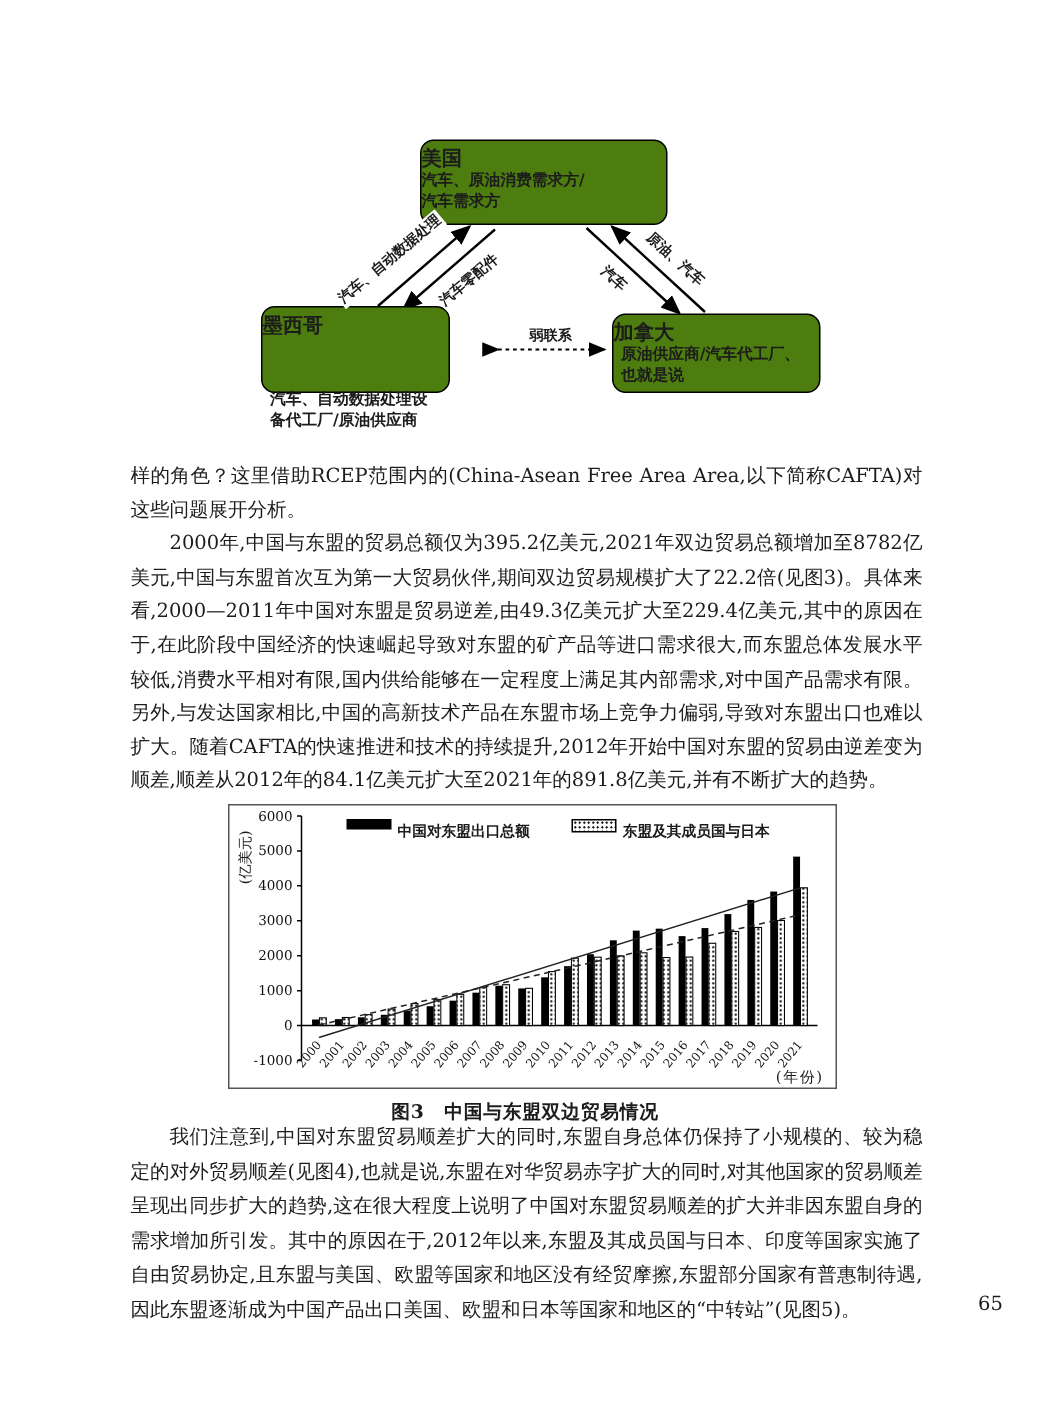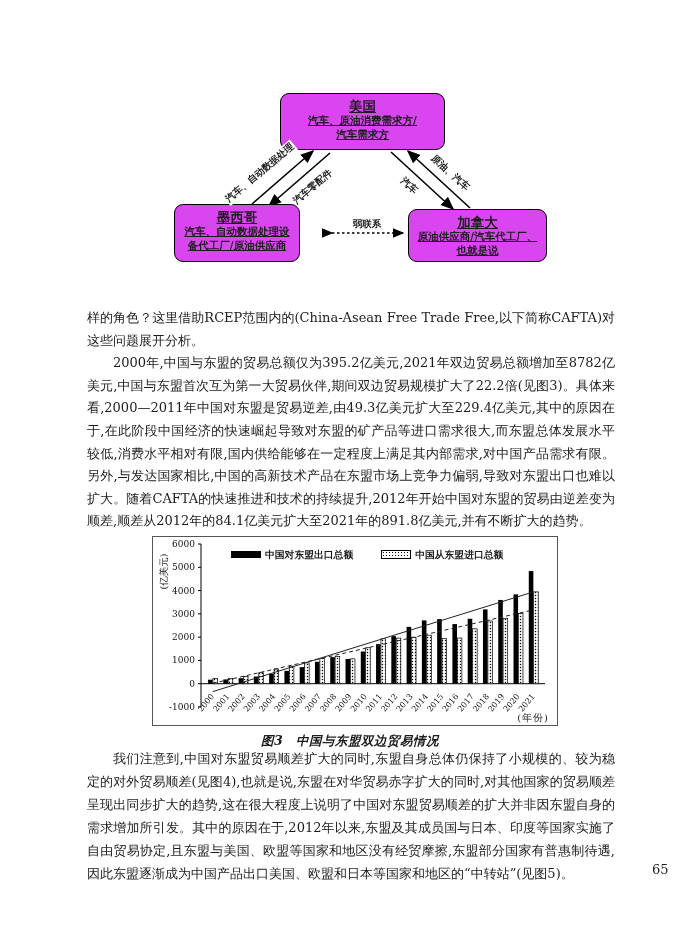--- a/index.html
+++ b/index.html
@@ -2,22 +2,22 @@
 <html><head>
 <meta charset="utf-8">
 <style>
   html,body{margin:0;padding:0;background:#ffffff;}
   .page{position:relative;width:700px;height:943px;background:#fff;overflow:hidden;
         font-family:"DejaVu Serif","Liberation Serif",serif;color:#1c1c1c;}
   
   .diagram{position:absolute;left:160px;top:85px;width:400px;height:200px;}
   .dg-svg{position:absolute;left:0;top:0;width:400px;height:200px;}
   .node{position:absolute;box-sizing:border-box;border:1.6px solid #000;border-radius:9px;
-        background:#d946ef;text-align:center;font-family:"DejaVu Sans","Liberation Sans",sans-serif;
-        padding-top:4px;text-decoration:underline;}
+        background:#4d7c0f;font-family:"DejaVu Sans","Liberation Sans",sans-serif;
+        padding-top:4px;}
   .node-title{font-size:13.5px;font-weight:bold;line-height:16px;}
   .node-desc{font-size:10.5px;font-weight:bold;line-height:13.5px;}
   .edge-label{position:absolute;font-family:"DejaVu Sans","Liberation Sans",sans-serif;
         font-size:9.5px;font-weight:bold;background:#fff;white-space:nowrap;padding:0 1px;}
   .fig-caption{position:absolute;left:0;width:700px;text-align:center;
         font-size:12.5px;font-weight:bold;letter-spacing:.5px;}
   
   .bodytext{position:absolute;left:87px;top:307px;width:528px;font-size:13px;
         line-height:22.6px;text-align:justify;}
   .bodytext p{margin:0;}
@@ -26,21 +26,21 @@
         line-height:22.9px;text-align:justify;}
   .bodytext3 p{margin:0;text-indent:2em;}
   
   .chartbox{position:absolute;left:152px;top:536px;width:406px;height:190px;
         border:1px solid #555;box-sizing:border-box;background:#fff;}
   .chart-svg{position:absolute;left:0;top:0;}
   .ylabel{position:absolute;left:-12px;top:28px;font-size:9.5px;transform:rotate(-90deg);
         transform-origin:center;width:46px;text-align:center;}
   .xlabel{position:absolute;right:8px;bottom:0;font-size:10px;letter-spacing:1px;}
   .legend{position:absolute;left:78px;top:9px;font-size:9.8px;font-weight:bold;line-height:17px;}
-  .lg-row{display:flex;align-items:center;white-space:nowrap;}
+  .lg-row{display:flex;white-space:nowrap;}
   .sw{display:inline-block;margin-right:4px;}
   .sw-bar{width:30px;height:7px;background:#000;}
   .sw-dots{width:28px;height:7px;border:1px solid #000;background:#fff;
         background-image:radial-gradient(#000 32%,transparent 36%);background-size:3px 3px;}
   .sw-line{width:30px;height:0;border-top:1.3px solid #333;}
   .sw-dash{width:30px;height:0;border-top:1.6px dashed #333;margin-left:6px;}
   .lg-gap{display:inline-block;width:28px;}
   .pagenum{position:absolute;left:604px;top:862px;font-size:13px;margin-left:48px;}
 </style>
 </head>
@@ -70,38 +70,38 @@
     <div class="node" style="left:120px;top:8px;width:165px;height:57px;">
       <div class="node-title">美国</div>
       <div class="node-desc">
         <span style="display:block">汽车、原油消费需求方/</span>
         <span style="display:block">汽车需求方</span>
       </div>
     </div>
 
     <div class="node" style="left:14px;top:119px;width:126px;height:58px;">
       <div class="node-title">墨西哥</div>
-      <div class="node-desc" style="padding:0 5px;">汽车、自动数据处理设备代工厂/原油供应商</div>
+      <div class="node-desc" style="padding:0 5px;margin-top:35px;">汽车、自动数据处理设备代工厂/原油供应商</div>
     </div>
 
     <div class="node" style="left:248px;top:124px;width:139px;height:53px;">
       <div class="node-title">加拿大</div>
       <div class="node-desc" style="padding:0 5px;">原油供应商/汽车代工厂、也就是说</div>
     </div>
 
     <span class="edge-label" style="left:100px;top:88px;transform:translate(-50%,-50%) rotate(-40deg);">汽车、自动数据处理</span>
     <span class="edge-label" style="left:153px;top:102px;transform:translate(-50%,-50%) rotate(-40deg);">汽车零配件</span>
     <span class="edge-label" style="left:290px;top:88px;transform:translate(-50%,-50%) rotate(42deg);">原油、汽车</span>
     <span class="edge-label" style="left:249px;top:101px;transform:translate(-50%,-50%) rotate(42deg);">汽车</span>
     <span class="edge-label" style="left:207px;top:139px;transform:translate(-50%,-50%);">弱联系</span>
   </div>
 
 
   <div class="bodytext">
-    <p>样的角色？这里借助RCEP范围内的(China-Asean Free Trade Free,以下简称CAFTA)对这些问题展开分析。</p>
+    <p>样的角色？这里借助RCEP范围内的(China-Asean Free Area Area,以下简称CAFTA)对这些问题展开分析。</p>
     <p class="indent">2000年,中国与东盟的贸易总额仅为395.2亿美元,2021年双边贸易总额增加至8782亿美元,中国与东盟首次互为第一大贸易伙伴,期间双边贸易规模扩大了22.2倍(见图3)。具体来看,2000—2011年中国对东盟是贸易逆差,由49.3亿美元扩大至229.4亿美元,其中的原因在于,在此阶段中国经济的快速崛起导致对东盟的矿产品等进口需求很大,而东盟总体发展水平较低,消费水平相对有限,国内供给能够在一定程度上满足其内部需求,对中国产品需求有限。另外,与发达国家相比,中国的高新技术产品在东盟市场上竞争力偏弱,导致对东盟出口也难以扩大。随着CAFTA的快速推进和技术的持续提升,2012年开始中国对东盟的贸易由逆差变为顺差,顺差从2012年的84.1亿美元扩大至2021年的891.8亿美元,并有不断扩大的趋势。</p>
   </div>
 
   <div class="chartbox">
     <span class="ylabel">(亿美元)</span>
     <svg id="chart-svg" class="chart-svg" width="404" height="188" viewBox="0 0 404 188">
       <defs>
         <pattern id="dotpat" width="3" height="3" patternUnits="userSpaceOnUse">
           <rect width="3" height="3" fill="#fff"></rect>
           <circle cx="1.5" cy="1.5" r="0.75" fill="#000"></circle>
@@ -193,26 +193,26 @@
         <text x="351.8181818181818" y="159.71428571428572" text-anchor="end" font-size="8" font-family="DejaVu Serif, serif" fill="#111" transform="rotate(-50 351.8181818181818 159.71428571428572)">2019</text>
         <text x="367.0909090909091" y="159.71428571428572" text-anchor="end" font-size="8" font-family="DejaVu Serif, serif" fill="#111" transform="rotate(-50 367.0909090909091 159.71428571428572)">2020</text>
         <text x="382.3636363636364" y="159.71428571428572" text-anchor="end" font-size="8" font-family="DejaVu Serif, serif" fill="#111" transform="rotate(-50 382.3636363636364 159.71428571428572)">2021</text>
       </svg>
     <div class="legend">
       <div class="lg-row">
         <span class="sw sw-bar"></span>
         <span>中国对东盟出口总额</span>
         <span class="lg-gap"></span>
         <span class="sw sw-dots"></span>
-        <span>中国从东盟进口总额</span>
+        <span>东盟及其成员国与日本</span>
       </div>
     </div>
     <span class="xlabel">(年份)</span>
   </div>
 
-  <div class="fig-caption" style="top:733px;font-style:italic;">图3　中国与东盟双边贸易情况</div>
+  <div class="fig-caption" style="top:733px;">图3　中国与东盟双边贸易情况</div>
 
   <div class="bodytext3">
     <p>我们注意到,中国对东盟贸易顺差扩大的同时,东盟自身总体仍保持了小规模的、较为稳定的对外贸易顺差(见图4),也就是说,东盟在对华贸易赤字扩大的同时,对其他国家的贸易顺差呈现出同步扩大的趋势,这在很大程度上说明了中国对东盟贸易顺差的扩大并非因东盟自身的需求增加所引发。其中的原因在于,2012年以来,东盟及其成员国与日本、印度等国家实施了自由贸易协定,且东盟与美国、欧盟等国家和地区没有经贸摩擦,东盟部分国家有普惠制待遇,因此东盟逐渐成为中国产品出口美国、欧盟和日本等国家和地区的“中转站”(见图5)。</p>
   </div>
 
   <div class="pagenum">65</div>
 </div>
 
 </body></html>

